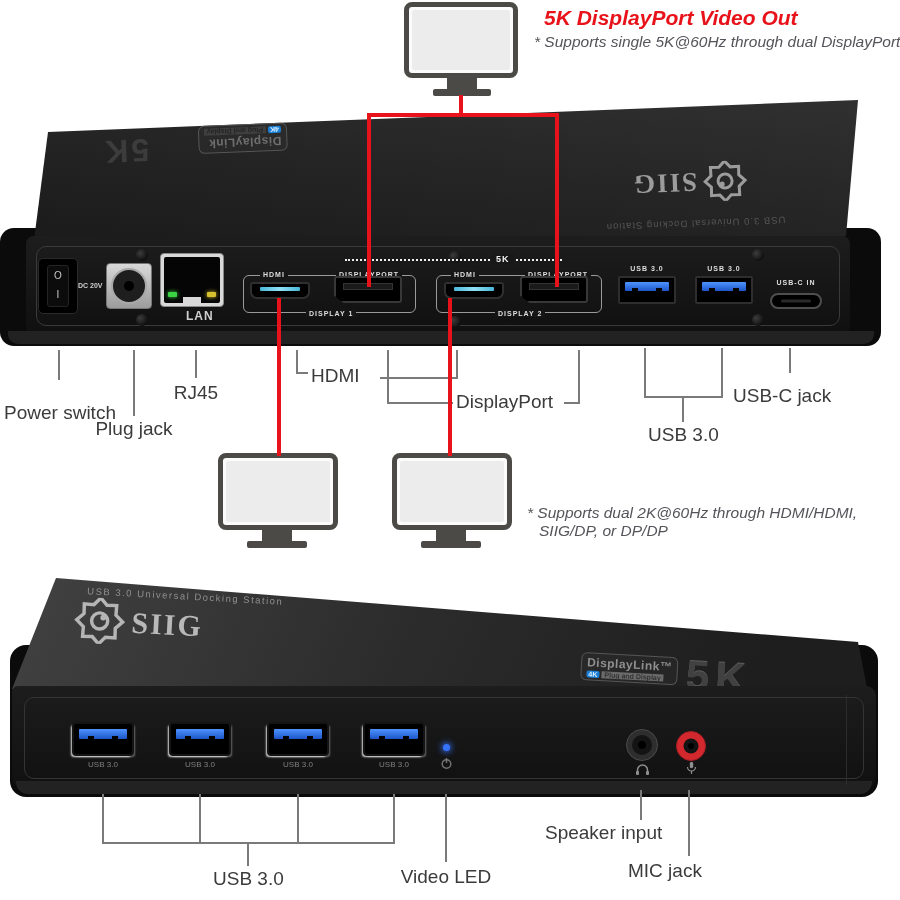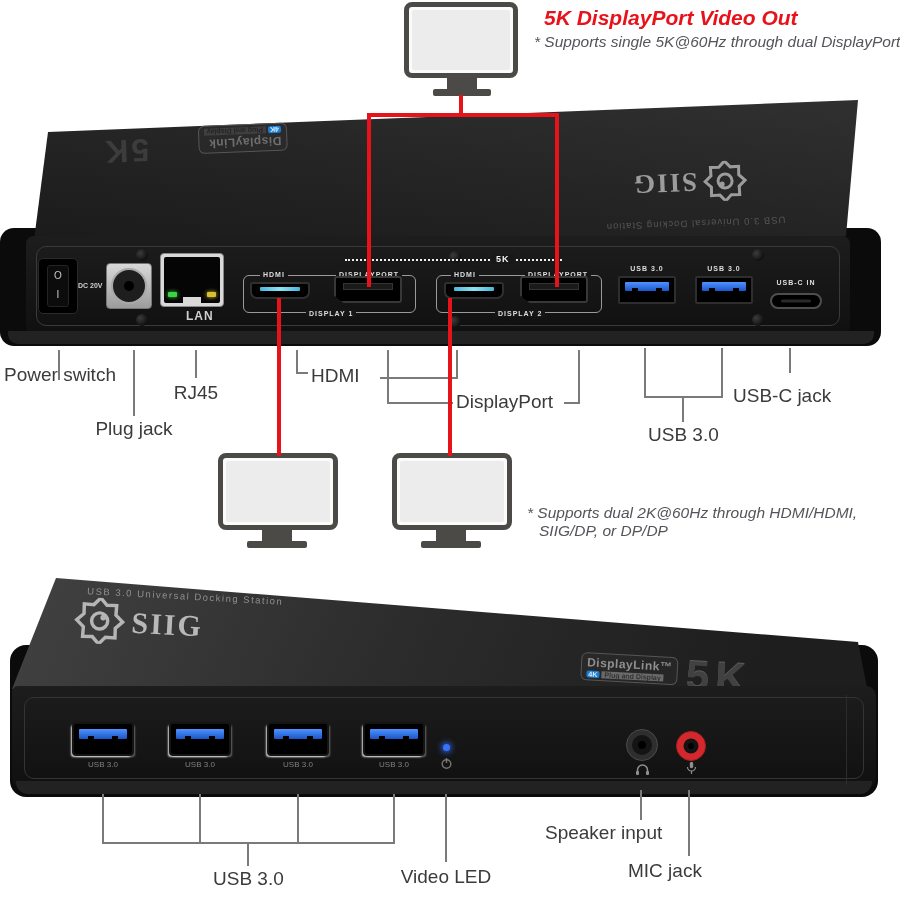--- a/index.html
+++ b/index.html
@@ -201,21 +201,21 @@
       <div class="notch" style="left:12px;"></div>
       <div class="notch" style="right:12px;"></div>
   </div>
 
   <div class="abs microlbl ctr" style="left:766px;top:279px;width:60px;">USB-C IN</div>
   <div class="abs usbc" style="left:770px;top:293px;width:52px;height:16px;">
       <div class="slot"></div>
     </div>
 
   <div class="abs vline" style="left:58px;top:350px;height:30px;"></div>
-  <div class="abs lbl ctr" style="left:0;top:364px;width:120px;">Power switch</div>
+  <div class="abs lbl ctr" style="left:0;top:402px;width:120px;">Power switch</div>
 
   <div class="abs vline" style="left:133px;top:350px;height:66px;"></div>
   <div class="abs lbl ctr" style="left:84px;top:418px;width:100px;">Plug jack</div>
 
   <div class="abs vline" style="left:195px;top:350px;height:28px;"></div>
   <div class="abs lbl ctr" style="left:170px;top:382px;width:52px;">RJ45</div>
 
   <div class="abs vline" style="left:296px;top:350px;height:24px;"></div>
   <div class="abs hline" style="left:296px;top:372px;width:12px;"></div>
   <div class="abs lbl" style="left:311px;top:365px;">HDMI</div>

